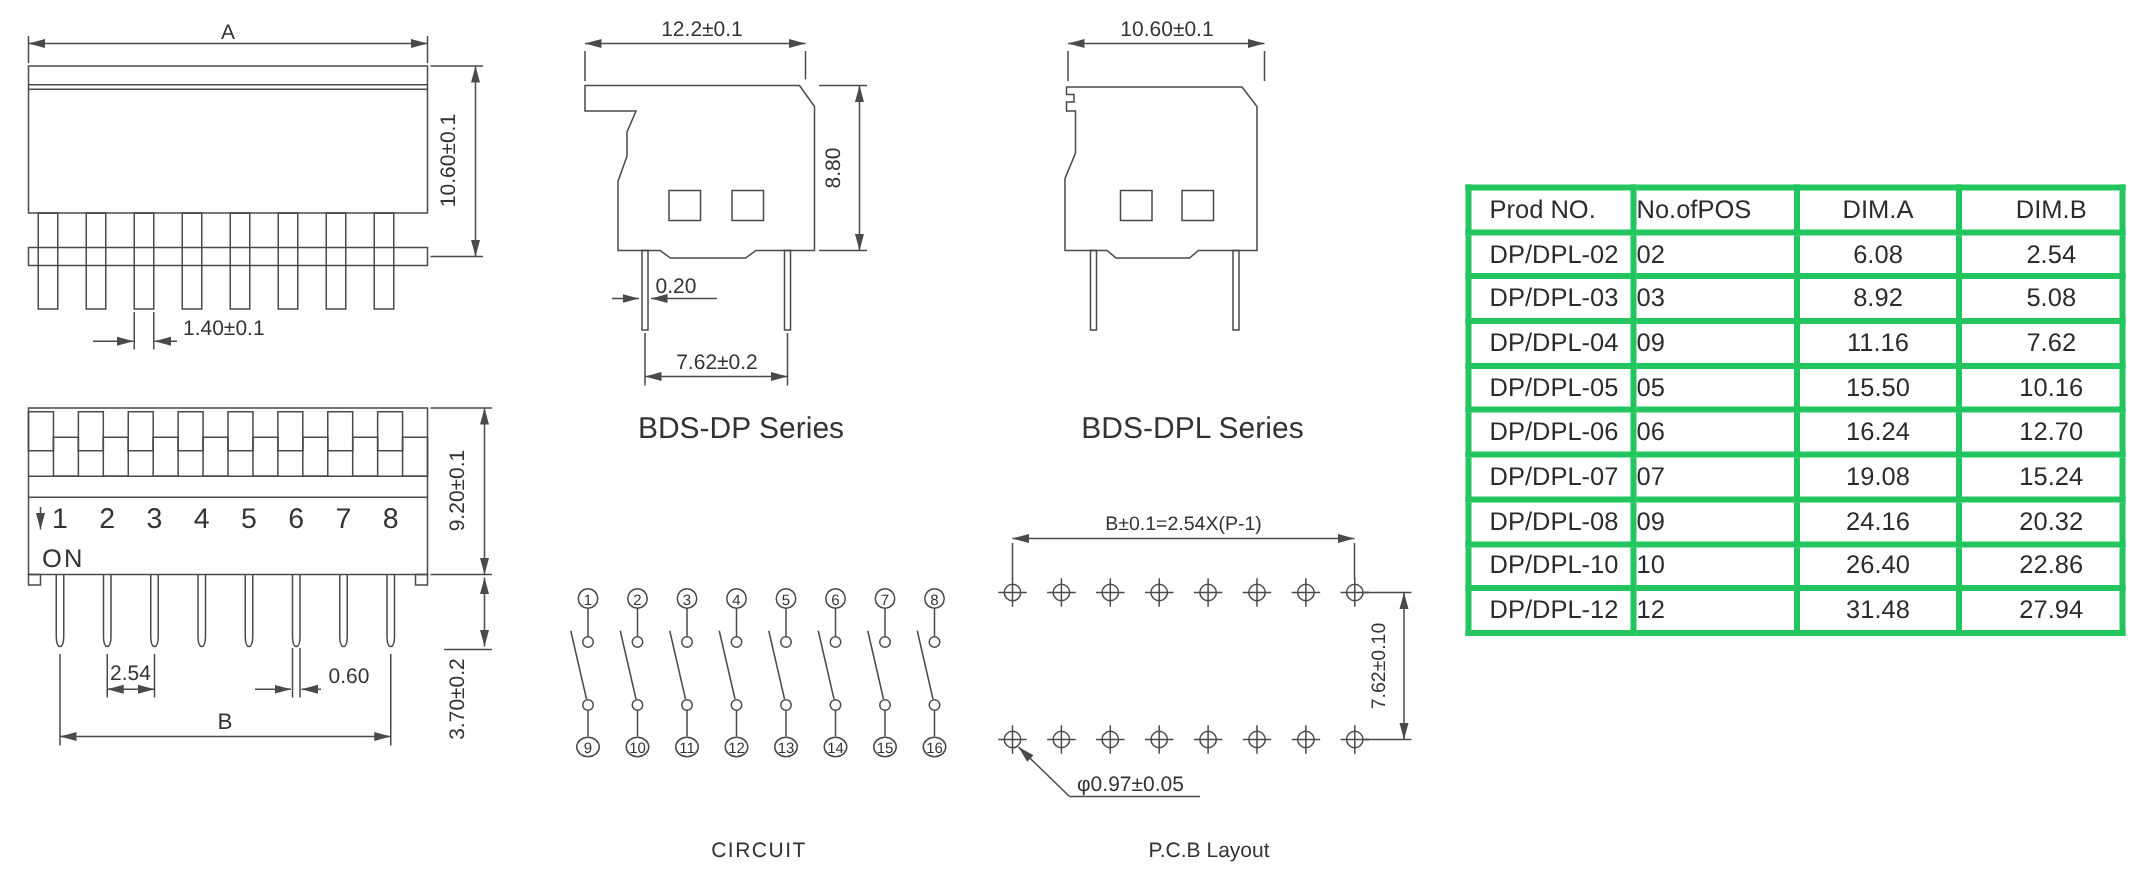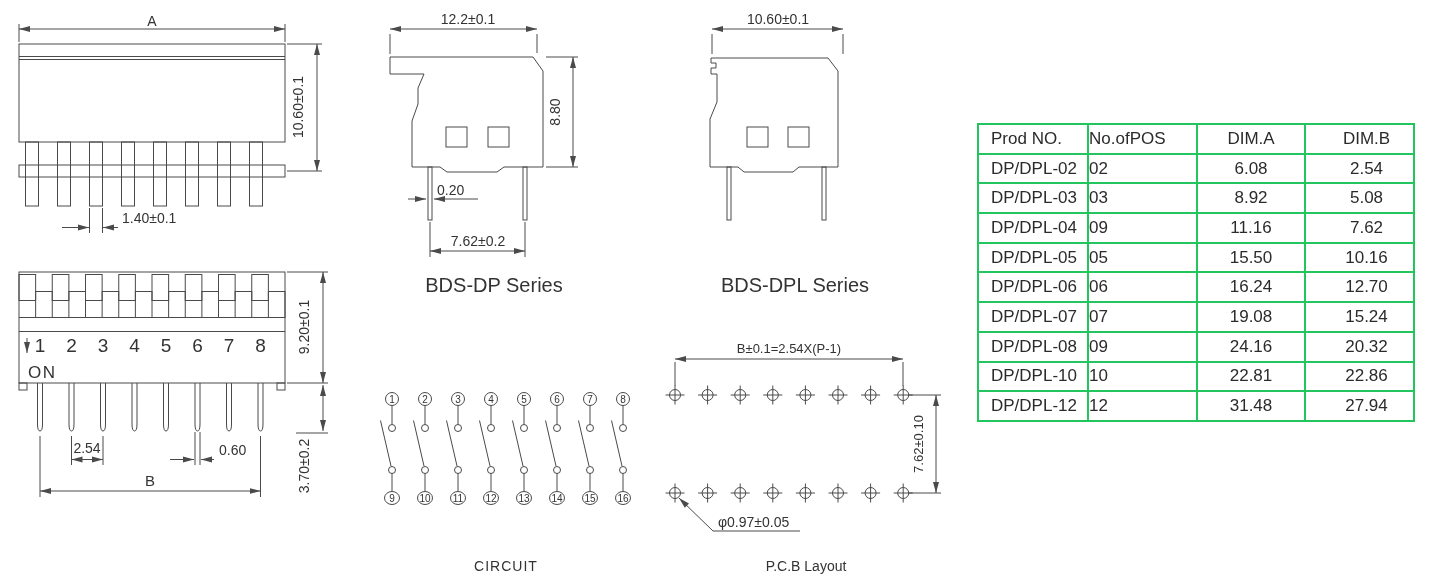--- a/index.html
+++ b/index.html
@@ -3,21 +3,21 @@
 <meta charset="utf-8">
 <style>
   html,body{margin:0;padding:0;background:#fff;}
   .canvas{position:relative;width:1430px;height:583px;background:#fff;overflow:hidden;
           font-family:"Liberation Sans",sans-serif;}
   svg{position:absolute;left:0;top:0;}
   svg .ln{stroke:#4a4a4a;fill:none;stroke-width:1;}
   svg text{fill:#333;stroke:none;font-family:"Liberation Sans",sans-serif;}
   .spec-table{position:absolute;left:977px;top:123px;border-collapse:collapse;table-layout:fixed;
               font-size:17px;color:#2b2b2b;}
-  .spec-table td{border:2px solid #22c55e;height:29.7px;box-sizing:border-box;padding:0;
+  .spec-table td{border:4px solid #22c55e;height:29.7px;box-sizing:border-box;padding:0;
                  font-weight:400;white-space:nowrap;overflow:hidden;}
   .spec-table .c0{text-align:left;padding-left:12px;}
   .spec-table .c1{}
   .spec-table .c2{text-align:center;}
   .spec-table .c3{text-align:center;padding-left:14px;}
 </style>
 </head>
 <body>
 
 <div class="canvas">
@@ -379,21 +379,21 @@
         </tr>
         <tr>
           <td class="c0">DP/DPL-08</td>
           <td class="c1">09</td>
           <td class="c2">24.16</td>
           <td class="c3">20.32</td>
         </tr>
         <tr>
           <td class="c0">DP/DPL-10</td>
           <td class="c1">10</td>
-          <td class="c2">22.81</td>
+          <td class="c2">26.40</td>
           <td class="c3">22.86</td>
         </tr>
         <tr>
           <td class="c0">DP/DPL-12</td>
           <td class="c1">12</td>
           <td class="c2">31.48</td>
           <td class="c3">27.94</td>
         </tr>
       </tbody>
 </table>

